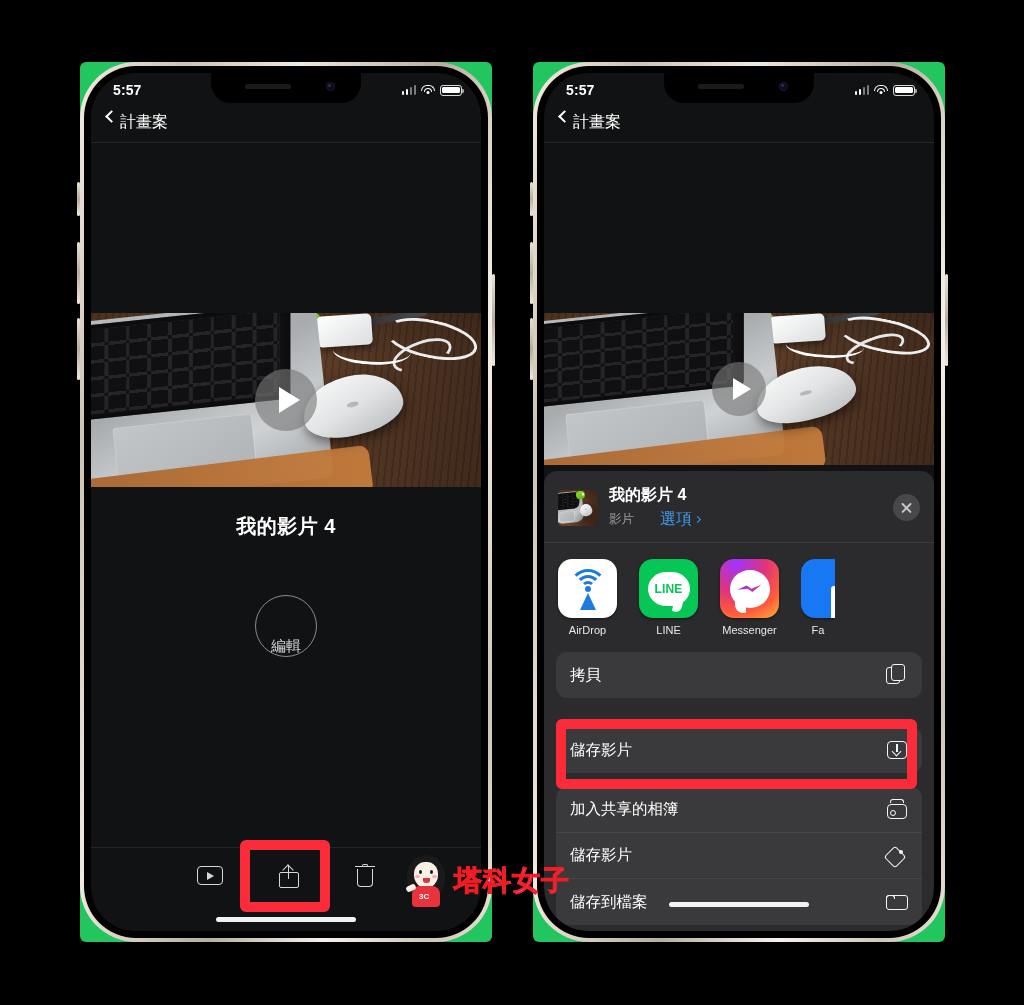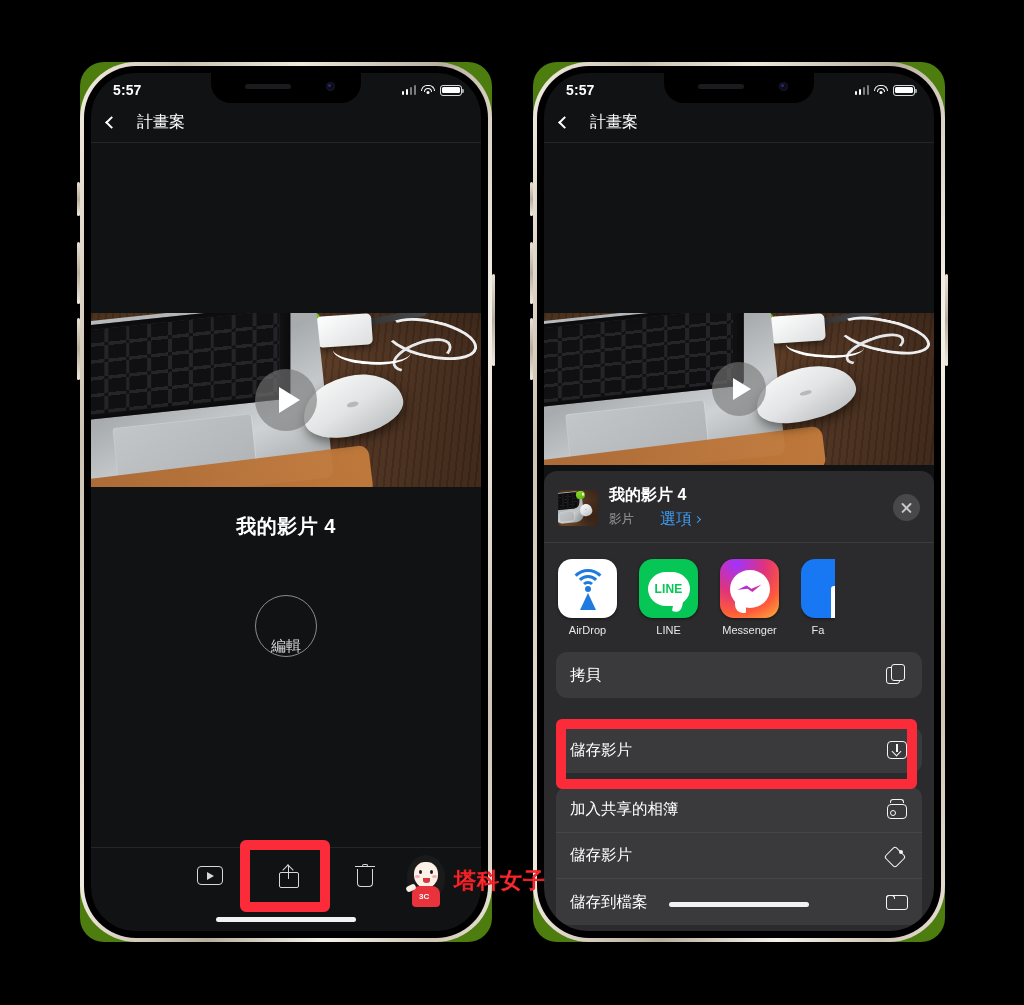--- a/index.html
+++ b/index.html
@@ -3,21 +3,21 @@
 <meta charset="utf-8">
 <style>
   * { margin:0; padding:0; box-sizing:border-box; }
   html,body {
     width:1024px; height:1005px; background:#000; overflow:hidden;
     font-family:"Liberation Sans","DejaVu Sans",sans-serif;
   }
   .stage { position:relative; width:1024px; height:1005px; background:#000; }
 
   
-  .phone { position:absolute; border-radius:24px; background:#4d7c0f; }
+  .phone { position:absolute; border-radius:6px; background:#22c55e; }
   .phone .band {
     position:absolute; inset:0; border-radius:56px;
     background:linear-gradient(105deg,#f3ece1 0%,#cdc3b2 16%,#efe8dc 34%,#b8ae9e 56%,#f6f1e8 74%,#cfc6b6 90%,#e8e1d5 100%);
     padding:4px;
   }
   .phone .band-inner {
     position:absolute; inset:4px; border-radius:52px; background:#000;
   }
   .screen {
     position:absolute; inset:11px; border-radius:44px; overflow:hidden;
@@ -70,21 +70,21 @@
   .batt::after { content:""; position:absolute; right:-3px; top:3.3px;
                  width:1.6px; height:4px; background:rgba(255,255,255,.6);
                  border-radius:0 1px 1px 0; }
 
   
   .navbar {
     position:absolute; top:30px; left:0; right:0; height:40px;
     display:flex; align-items:center; padding-left:14px;
     border-bottom:1px solid #242527; z-index:12;
   }
-  .nav-back { display:flex; align-items:center; gap:21px; color:#fff; cursor:pointer;}
+  .nav-back { display:flex; align-items:flex-start; gap:4px; color:#fff; cursor:pointer;}
   .chev-left { width:9px; height:9px; border-left:2.4px solid #fff;
                border-bottom:2.4px solid #fff; transform:rotate(45deg); margin-left:2px;}
   .nav-label { font-size:16px; color:#fff; }
 
   
   .videowrap { position:absolute; left:0; right:0; border-radius:2px; }
   .video {
     position:absolute; inset:0; overflow:hidden;
     background:#2a2520;
   }
@@ -317,21 +317,21 @@
   .ic-tag .hole{position:absolute;left:13px;top:5px;width:4px;height:4px;border-radius:50%;background:#fff;}
   
   .ic-folder .f{position:absolute;left:0;top:4px;width:22px;height:15px;border:1.6px solid #fff;border-radius:3px;}
   .ic-folder .t{position:absolute;left:0;top:4px;width:9px;height:4px;border:1.6px solid #fff;border-bottom:none;border-radius:3px 3px 0 0;}
 
   
   .redbox { position:absolute; border:10px solid #fb2b3a; border-radius:6px; z-index:60; pointer-events:none; }
 
   
   .watermark { position:absolute; z-index:70; display:flex; align-items:center; gap:6px; }
-  .wm-text { color:#ef4444; font-size:22px; font-weight:400; letter-spacing:1px;
+  .wm-text { color:#c4b5fd; font-size:28px; font-weight:700; letter-spacing:1px;
              -webkit-text-stroke:1px #f01c22; }
   .wm-avatar { position:relative; width:44px; height:52px; }
   .wm-hair { position:absolute; left:3px; top:0; width:38px; height:44px;
              background:#1a1a1a; border-radius:50% 50% 42% 42%; }
   .wm-face { position:absolute; left:10px; top:7px; width:24px; height:26px;
              background:#fdf0e6; border-radius:50% 50% 55% 55%; }
   .wm-eye { position:absolute; top:15px; width:3px; height:4px; background:#1a1a1a; border-radius:50%; }
   .wm-eye.l{left:15px;} .wm-eye.r{left:26px;}
   .wm-blush{position:absolute;top:20px;width:5px;height:3px;background:#f9a9b8;border-radius:50%;}
   .wm-blush.l{left:11px;} .wm-blush.r{left:28px;}

